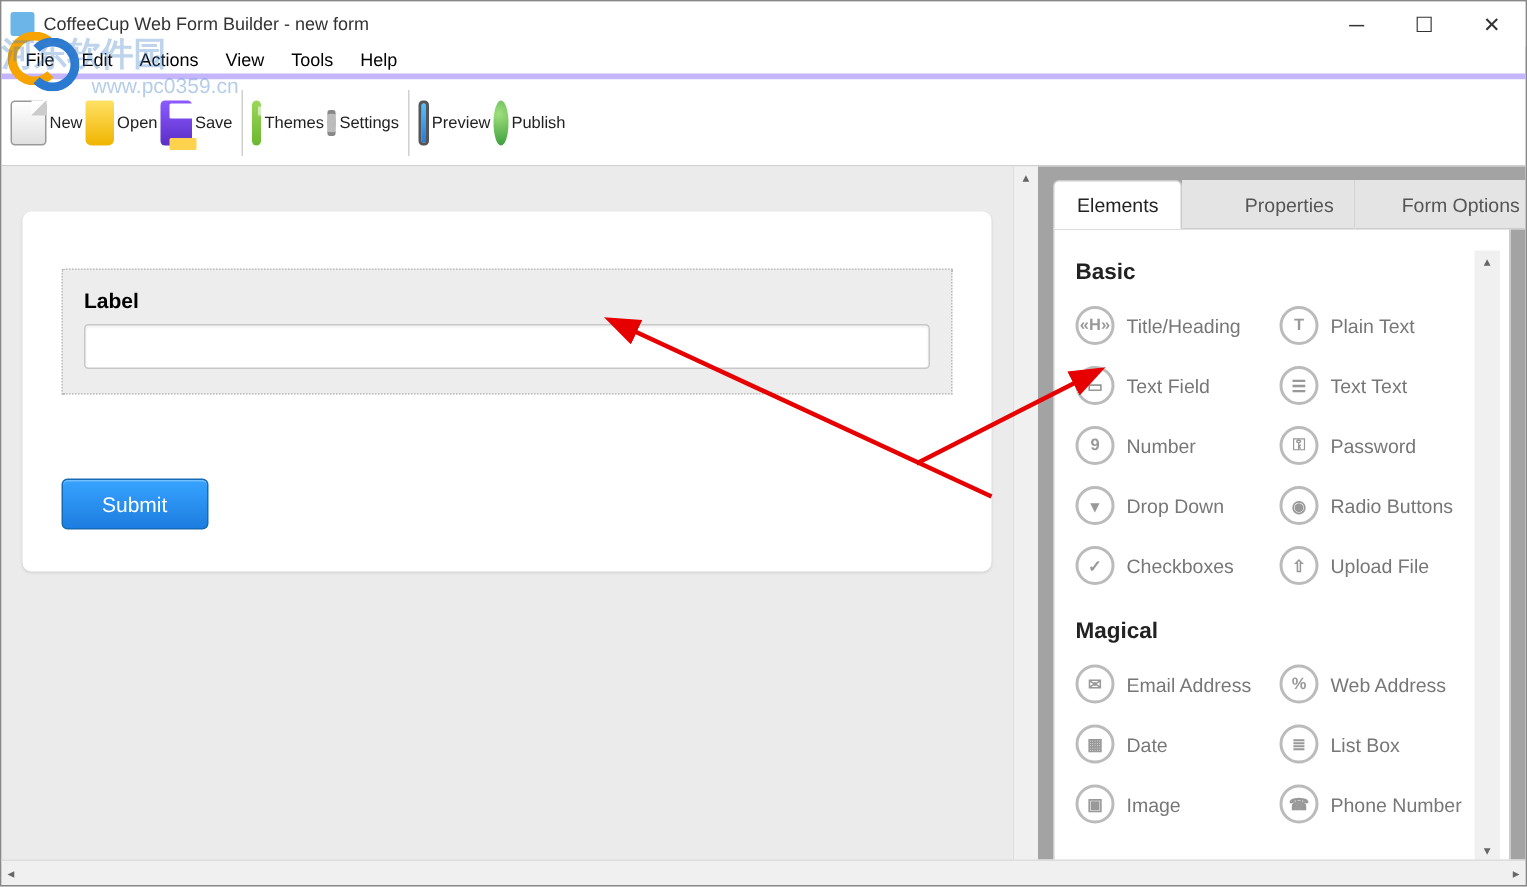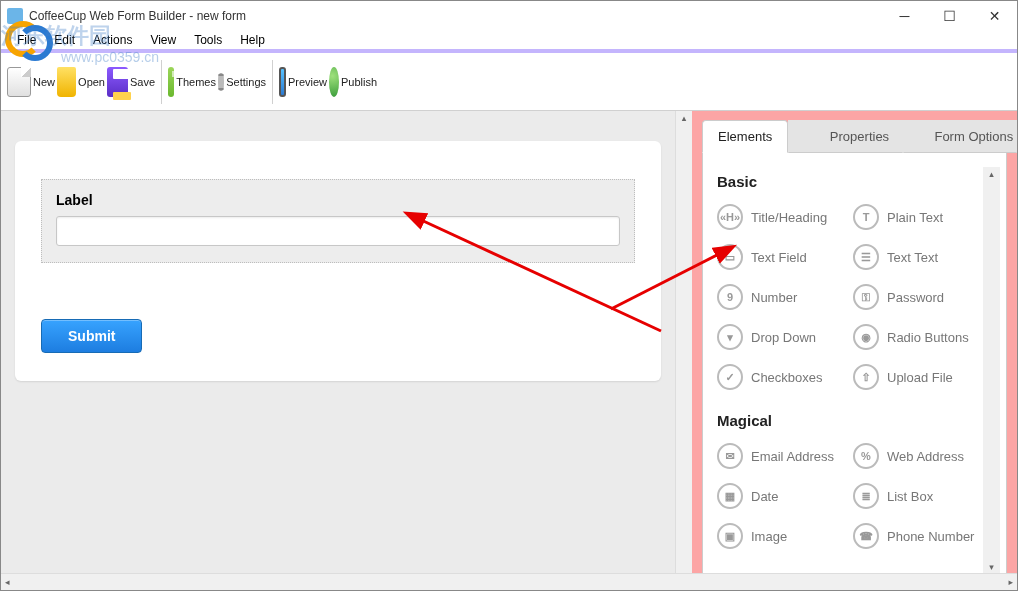--- a/index.html
+++ b/index.html
@@ -42,24 +42,24 @@
 
 
 .workspace { display: flex; height: calc(100% - 125px); }
 .canvas-area { flex: 1; background: #ebebeb; padding: 30px 14px 0 14px; overflow: hidden; position: relative; }
 .canvas-scroll-y { width: 17px; background: #f0f0f0; border-left: 1px solid #ddd; display:flex; flex-direction:column; align-items:center;}
 .canvas-scroll-y::before{content:"▴";font-size:9px;color:#666;margin-top:2px;}
 .form-card { background: #fff; border-radius: 6px; width: 100%; height: 240px; box-shadow: 0 1px 2px rgba(0,0,0,.1); padding: 38px 26px; }
 .field-box { background: #ededed; border: 1px dotted #bdbdbd; padding: 12px 14px 16px 14px; }
 .field-label { font-weight: bold; font-size: 14px; margin-bottom: 8px; }
 .text-input { width: 100%; height: 30px; border: 1px solid #c7c7c7; border-radius: 3px; box-shadow: inset 0 1px 2px rgba(0,0,0,.08); padding: 0 6px; font-size: 13px; }
-.submit-btn { margin-top: 56px; background: linear-gradient(#37a3ff,#1d7de0); color: #fff; border: 1px solid #176bb5; border-radius: 4px; padding: 8px 26px; font-weight: bold; font-size: 14px; box-shadow: inset 0 1px 0 rgba(255,255,255,.3); }
-
-
-.rightpanel { width: 325px; background: #fca5a5; display: flex; flex-direction: column; padding-top: 8px; }
+.submit-btn { margin-top: 56px; background: linear-gradient(#37a3ff,#1d7de0); color: #fff; border: 1px solid #176bb5; border-radius: 4px; padding: 8px 26px; font-weight: normal; font-size: 14px; box-shadow: inset 0 1px 0 rgba(255,255,255,.3); }
+
+
+.rightpanel { width: 325px; background: #a3a3a3; display: flex; flex-direction: column; padding-top: 8px; }
 .tabs { display: flex; height: 34px; align-items:flex-end; padding-left:10px; }
 .tab { flex:1; text-align:center; font-size: 13px; color: #555; padding: 8px 0; border: 1px solid #ccc; background: #e4e4e4; border-bottom: 1px solid #ccc; }
 .tab.active { background: #fff; border-bottom: 1px solid #fff; border-radius: 4px 4px 0 0; color:#222; }
 .tab:not(.active){ border-color:transparent; border-bottom:1px solid #ccc;padding-left:28px;}
 .panel-body { background: #fff; flex:1; margin: 0 10px 0 10px; border:1px solid #ccc; border-top:none; padding: 14px 6px 0 14px; overflow:hidden; display:flex;}
 .panel-scroll { width:17px; background:#f0f0f0; display:flex; flex-direction:column; align-items:center;}
 .panel-scroll::before{content:"▴";font-size:9px;color:#666;margin-top:2px;}
 .panel-scroll::after{content:"▾";font-size:9px;color:#666;margin-top:auto;margin-bottom:2px;}
 .panel-content{flex:1;}
 .section-title { font-weight: bold; font-size: 15px; color: #222; margin: 6px 0 14px 0; }

